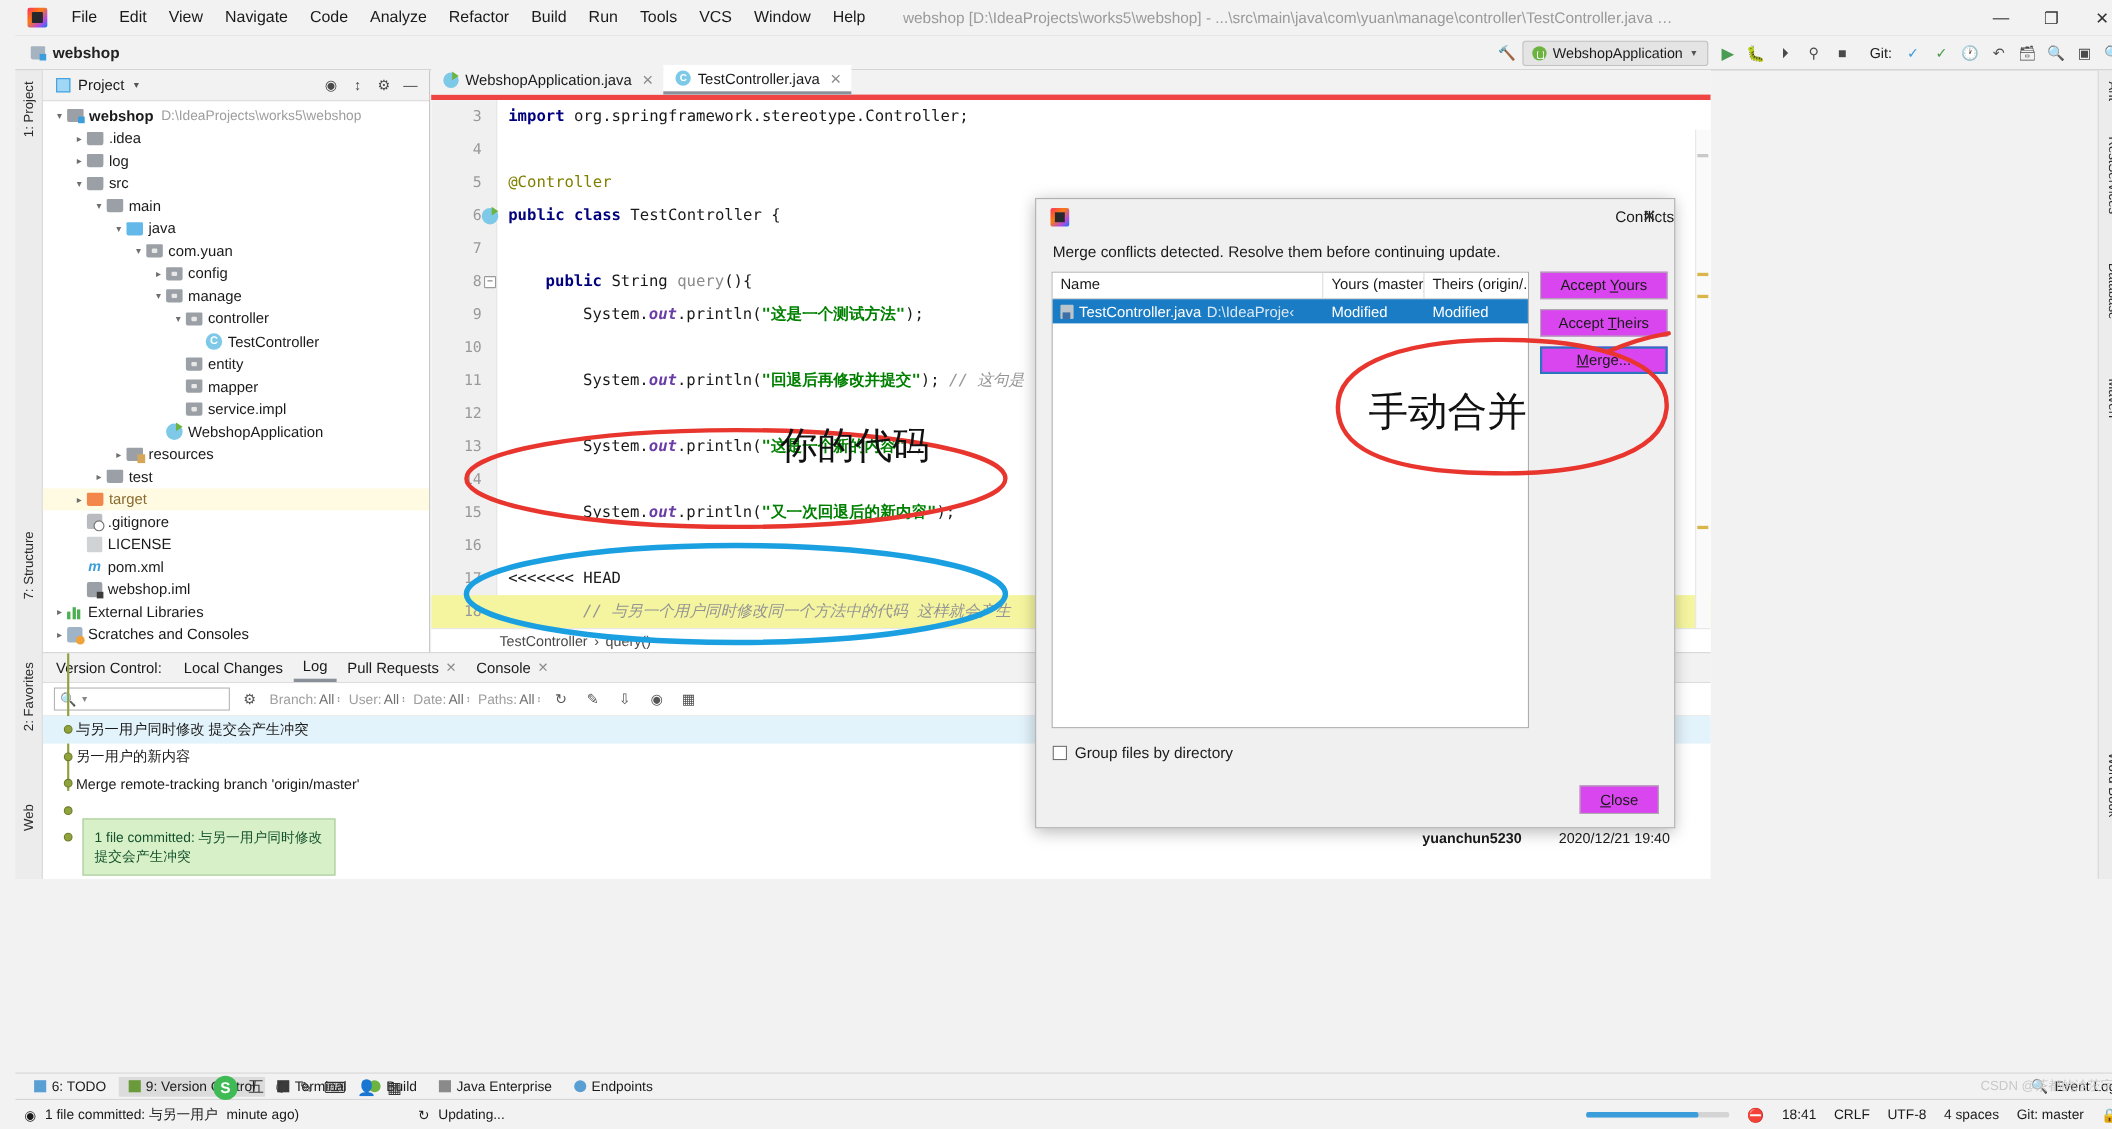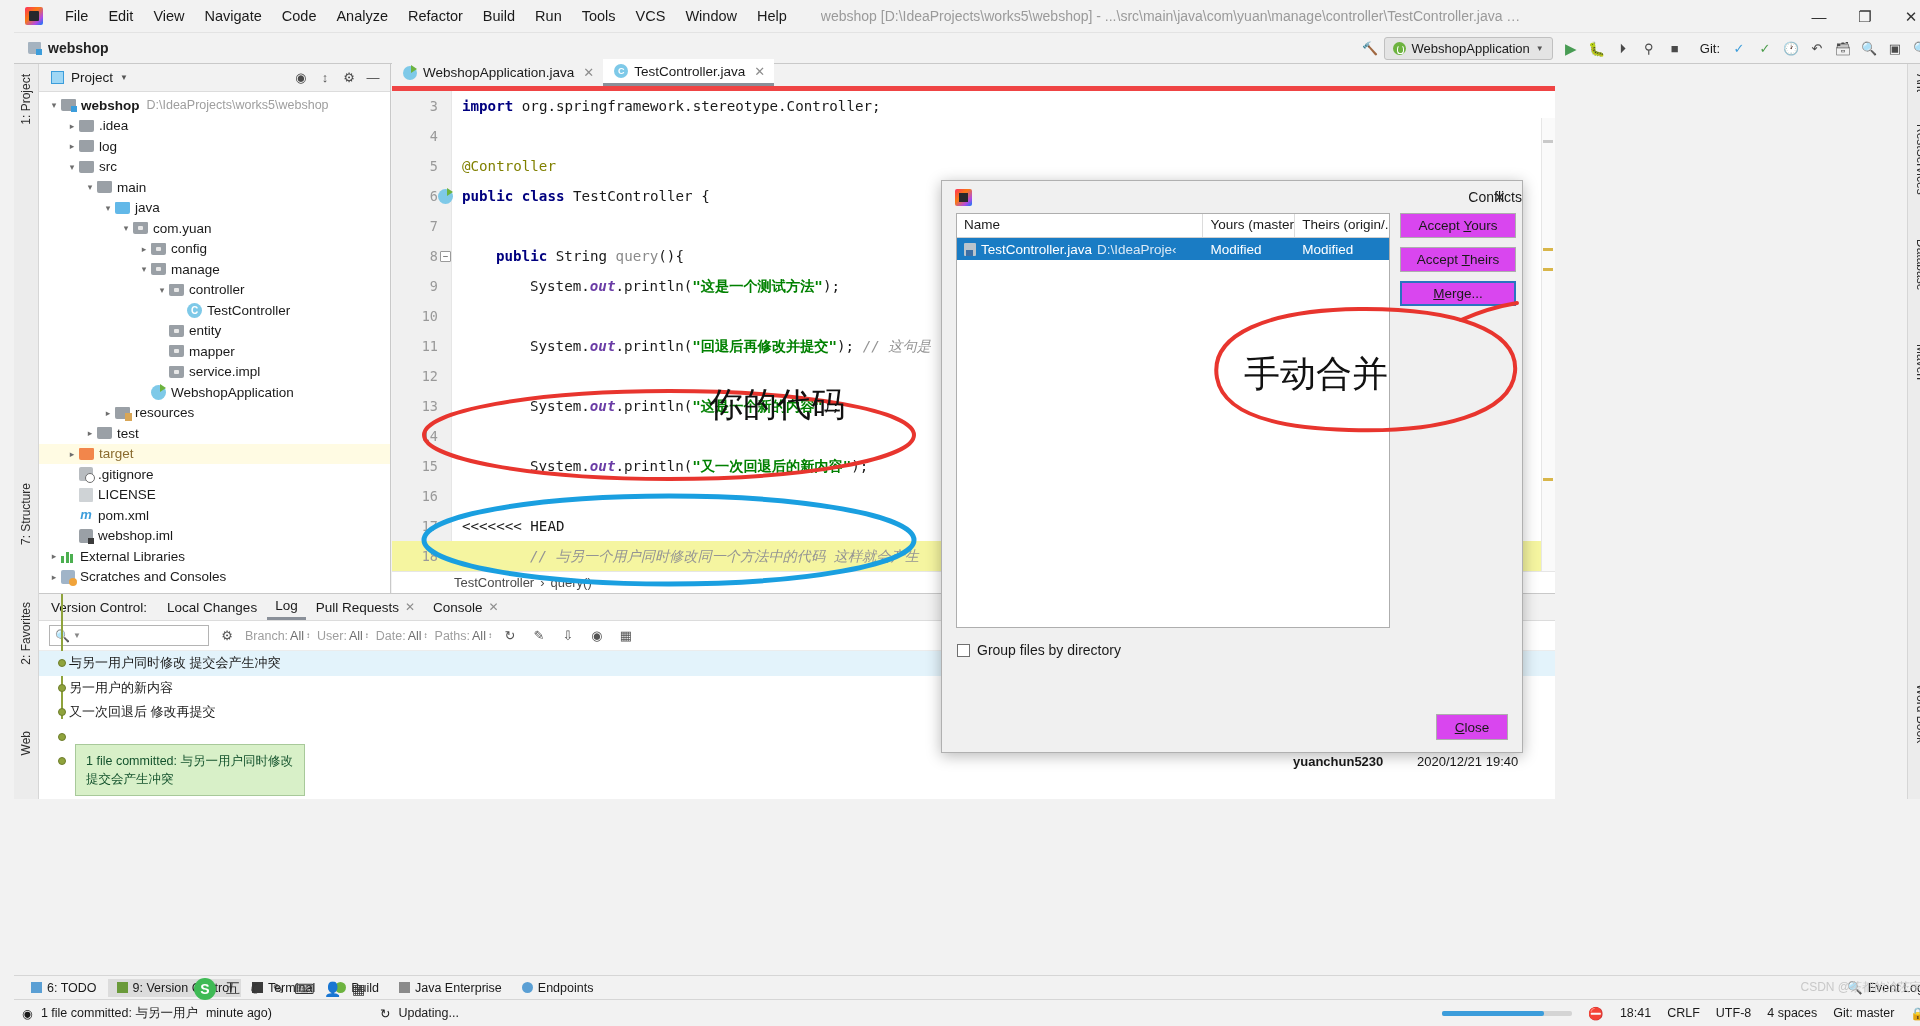--- a/index.html
+++ b/index.html
@@ -742,21 +742,21 @@
             <span class="branch-tag">
               <span class="tag-purple"></span>
               <span>origin/master</span>
             </span>
             <span class="log-author">yuzo9876</span>
             <span class="log-date"></span>
           </span>
         </div>
         <div class="log-row">
           <span class="log-dot"></span>
-          <span class="log-msg">又一次回退后 修改再提交</span>
+          <span class="log-msg">Merge remote-tracking branch 'origin/master'</span>
           <span class="log-right">
             <span class="log-author">yuanchun5230</span>
             <span class="log-date"></span>
           </span>
         </div>
         <div class="log-row">
           <span class="log-dot"></span>
           <span class="log-msg"></span>
           <span class="log-right">
             <span class="log-author">yuanchun5230</span>
@@ -775,20 +775,21 @@
 
     <div class="tooltip-green">1 file committed: 与另一用户同时修改 提交会产生冲突</div>
   </div>
 
   <div class="dialog">
     <div class="dlg-title">
       <div class="dlg-ico"></div>
       <div class="dlg-title-text">Conflicts</div>
       <div class="dlg-close">✕</div>
     </div>
+    <div class="dlg-msg">Merge conflicts detected. Resolve them before continuing update.</div>
     <div class="dlg-body">
       <div class="tbl-wrap">
         <div class="tbl-head">
           <div class="th c1">Name</div>
           <div class="th c2">Yours (master)</div>
           <div class="th c3">Theirs (origin/...</div>
         </div>
         <div class="tr">
           <div class="td c1">
             <span class="javafile-ico"></span>

